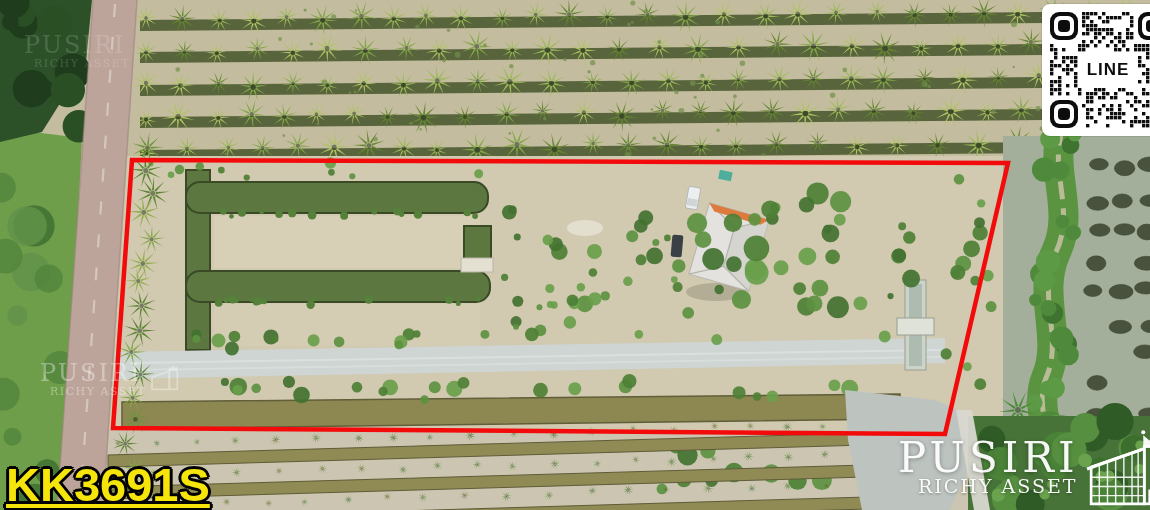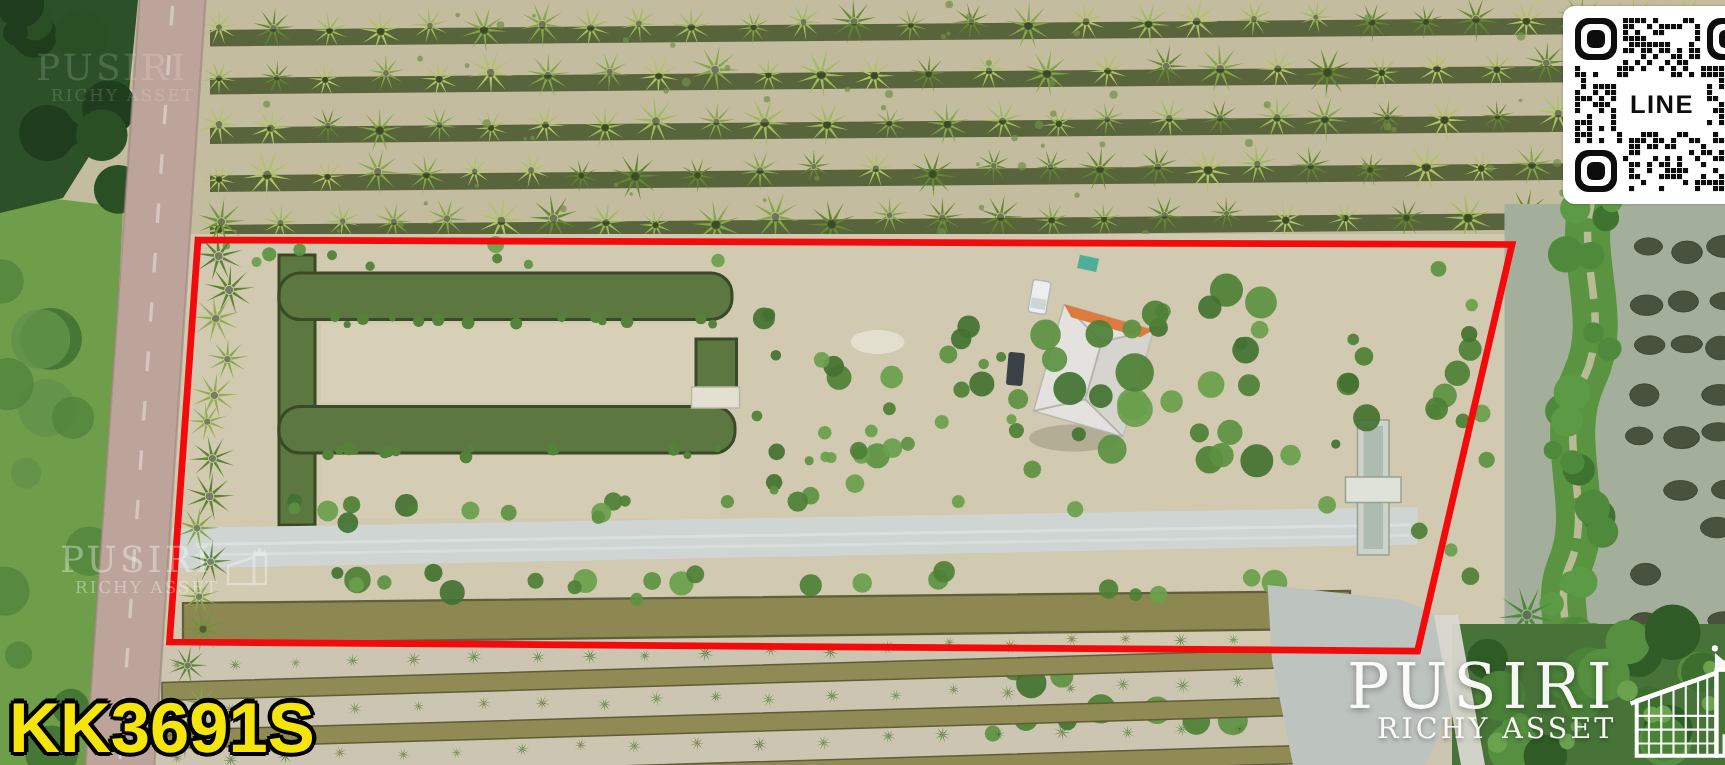--- a/index.html
+++ b/index.html
@@ -9,21 +9,21 @@
   
   #qr{position:absolute;left:1014px;top:4px;width:132px;height:132px;background:#fff;
       border-radius:8px;box-shadow:0 0 0 1px rgba(0,0,0,.08);margin-left:28px;}
   #qr .mods{position:absolute;left:8px;top:8px;}
   #qr .qr-label{position:absolute;left:50%;top:50%;transform:translate(-50%,-50%);
       background:#fff;padding:0 4px;font-weight:bold;font-size:17px;letter-spacing:1px;color:#0d0d0d;}
   
   #listing-code{position:absolute;left:6px;top:461px;font-size:47px;font-weight:900;
       letter-spacing:0px;color:#f6e50a;line-height:1;
       text-shadow:-3px 0 0 #000,3px 0 0 #000,0 -3px 0 #000,0 3px 0 #000,
-                  -2px -2px 0 #000,2px -2px 0 #000,-2px 2px 0 #000,2px 2px 0 #000;}
+                  -2px -2px 0 #000,2px -2px 0 #000,-2px 2px 0 #000,2px 2px 0 #000;text-decoration:underline;}
   
   #logo{position:absolute;left:898px;top:438px;display:flex;align-items:flex-start;color:#fff;}
   #logo .ltxt{text-align:left;}
   #logo .lname{font-family:"DejaVu Serif",serif;font-size:42px;line-height:.95;
       letter-spacing:4px;color:rgba(255,255,255,.95);text-shadow:0 1px 4px rgba(0,0,0,.35);}
   #logo .lsub{font-family:"DejaVu Serif",serif;font-size:19px;letter-spacing:2px;
       padding-left:20px;margin-top:-3px;color:rgba(255,255,255,.95);
       text-shadow:0 1px 3px rgba(0,0,0,.35);}
   #logo svg{margin-left:6px;margin-top:-14px;}
   

